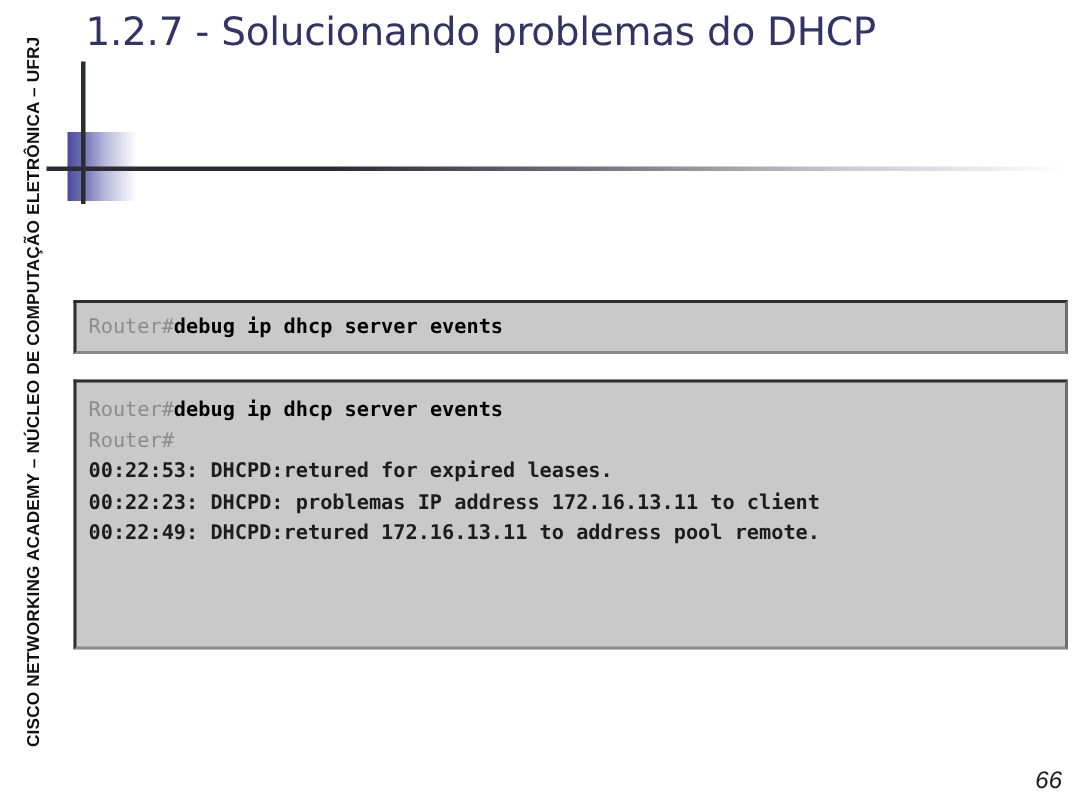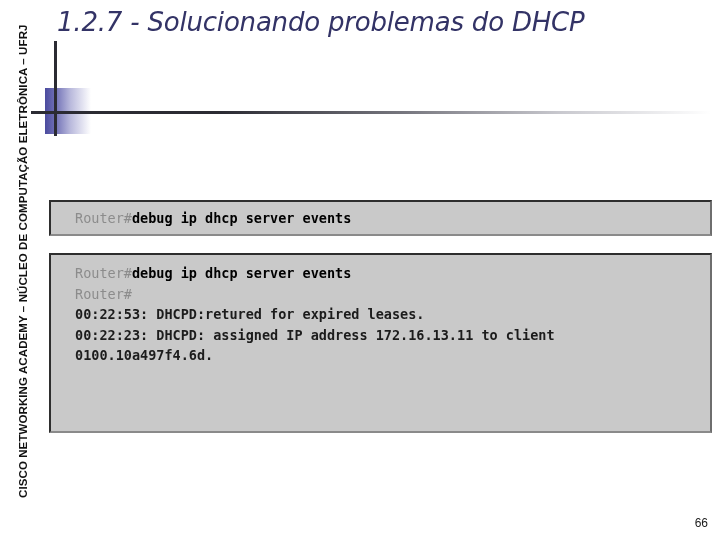--- a/index.html
+++ b/index.html
@@ -41,21 +41,20 @@
   #page-title {
     position: absolute;
     left: 57px;
     top: 6px;
     width: 600px;
     font-family: "DejaVu Sans", sans-serif;
     font-size: 26px;
     line-height: 33px;
     color: #333366;
     letter-spacing: -0.2px;
-    font-style: italic;
   }
 
   
   #title-decoration {
     position: absolute;
     left: 0;
     top: 0;
     width: 720px;
     height: 160px;
     pointer-events: none;
@@ -91,21 +90,21 @@
     background: #c9c9c9;
     border-top: 2px solid #2e2e2e;
     border-left: 2px solid #2e2e2e;
     border-right: 2px solid #6e6e6e;
     border-bottom: 2px solid #8a8a8a;
     box-sizing: border-box;
     font-family: "DejaVu Sans Mono", "Liberation Mono", monospace;
     font-size: 13.5px;
     line-height: 20.5px;
     color: #1a1a1a;
-    padding: 6px 8px 6px 24px;
+    padding: 6px 8px 6px 8px;
     overflow: hidden;
   }
   #term-box-command {
     left: 49px;
     top: 200px;
     width: 663px;
     height: 36px;
     display: flex;
     align-items: center;
     padding-top: 0;
@@ -133,22 +132,23 @@
     color: #1c1c1c;
     font-weight: bold;
   }
 
   
   #page-number {
     position: absolute;
     right: 12px;
     bottom: 10px;
     font-family: "Liberation Sans", sans-serif;
-    font-size: 12px;
+    font-size: 16px;
     color: #1a1a1a;
+    font-style: italic;
   }
 </style>
 </head>
 <body>
 
 <div id="sidebar-label">
   <span class="vtext">CISCO NETWORKING ACADEMY – NÚCLEO DE COMPUTAÇÃO ELETRÔNICA – UFRJ</span>
 </div>
 
 <div id="page-title">1.2.7 - Solucionando problemas do DHCP</div>
@@ -160,17 +160,17 @@
 </div>
 
 <div class="term-box" id="term-box-command">
   <div class="term-line"><span class="prompt">Router#</span><span class="cmd">debug ip dhcp server events</span></div>
 </div>
 
 <div class="term-box" id="term-box-output">
   <div class="term-line"><span class="prompt">Router#</span><span class="cmd">debug ip dhcp server events</span></div>
   <div class="term-line"><span class="prompt">Router#</span></div>
   <div class="term-line"><span class="outline">00:22:53: DHCPD:retured for expired leases.</span></div>
-  <div class="term-line"><span class="outline">00:22:23: DHCPD: assigned IP address 172.16.13.11 to client</span></div>
-  <div class="term-line"><span class="outline">0100.10a497f4.6d.</span></div>
+  <div class="term-line"><span class="outline">00:22:23: DHCPD: problemas IP address 172.16.13.11 to client</span></div>
+  <div class="term-line"><span class="outline">00:22:49: DHCPD:retured 172.16.13.11 to address pool remote.</span></div>
 </div>
 
 <div id="page-number">66</div>
 
 </body></html>

